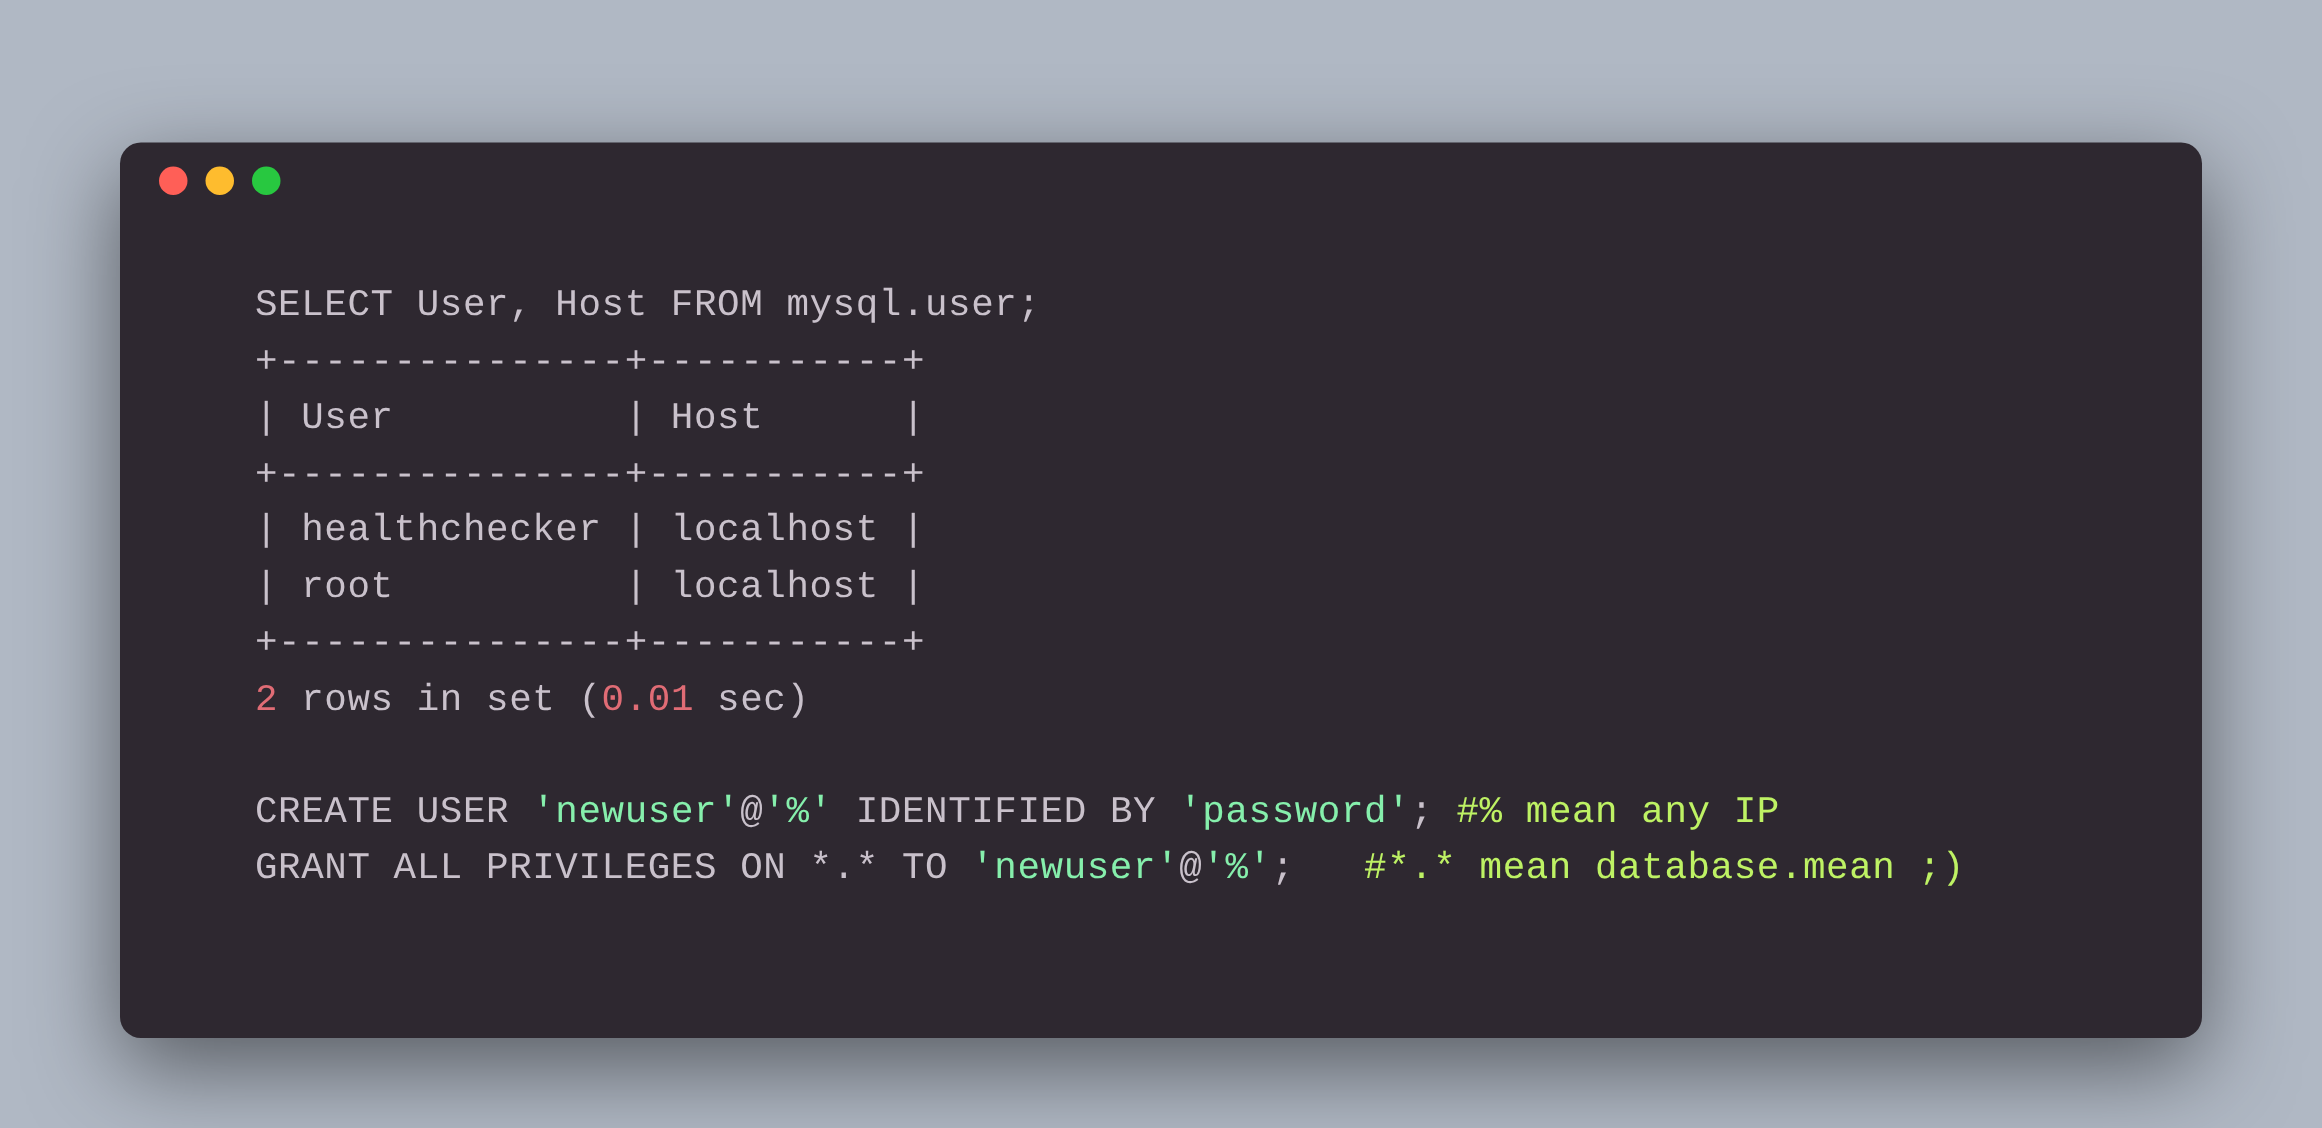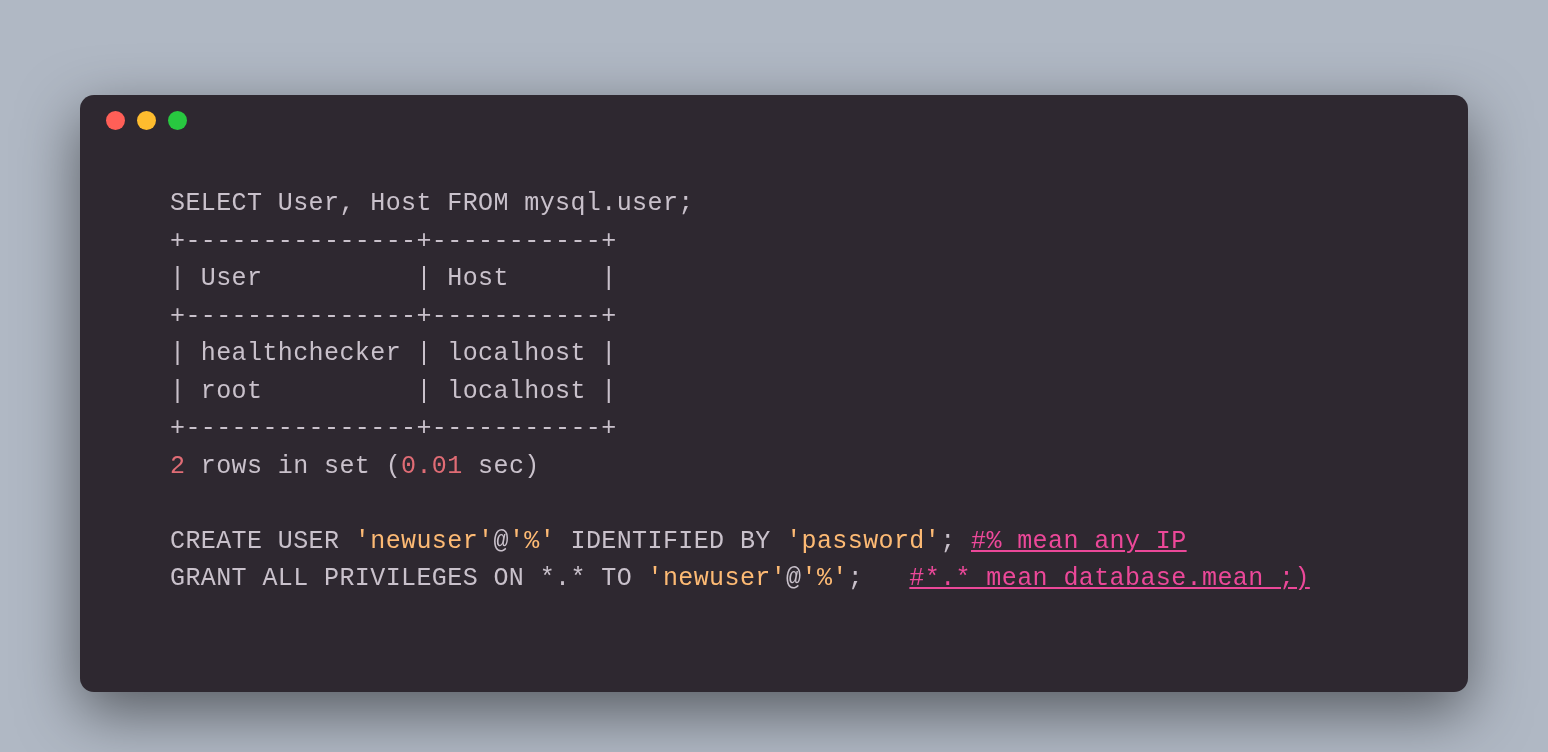--- a/index.html
+++ b/index.html
@@ -55,30 +55,29 @@
       padding: 40px 28px 30px 90px;
       color: #c9c1cb;
       font-size: 25px;
       line-height: 1.5;
       white-space: pre;
       font-weight: 400;
       letter-spacing: 0.4px;
     }
 
     .comment {
-      color: #ec4899;
-      text-decoration: underline;
+      color: #bef264;
     }
 
     .number {
       color: #e06c75;
     }
 
     .string {
-      color: #fdba74;
+      color: #86efac;
     }
   </style>
 </head>
 <body>
 
 <div class="terminal-window">
   <div class="title-bar">
     <div class="traffic-light red"></div>
     <div class="traffic-light yellow"></div>
     <div class="traffic-light green"></div>

